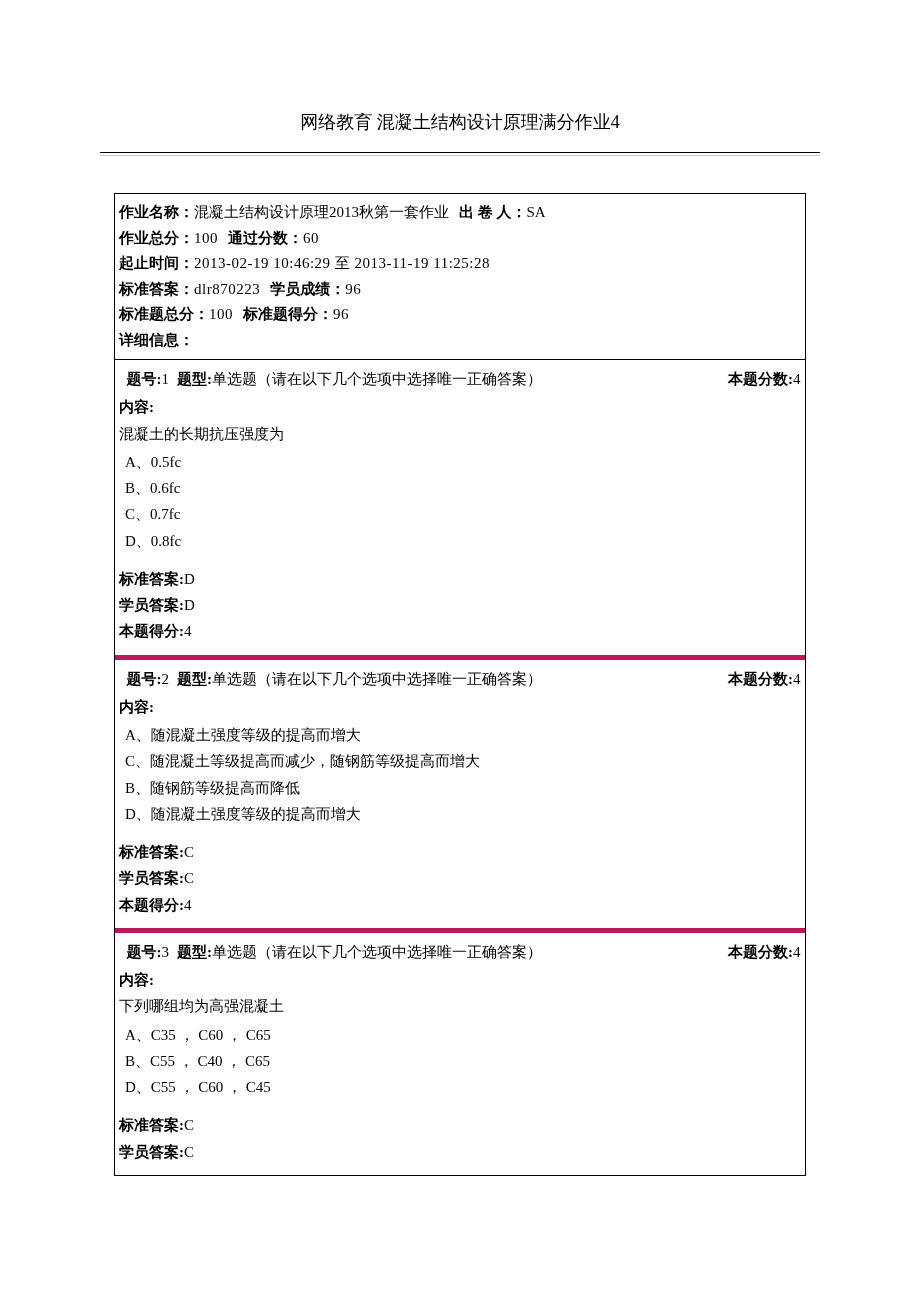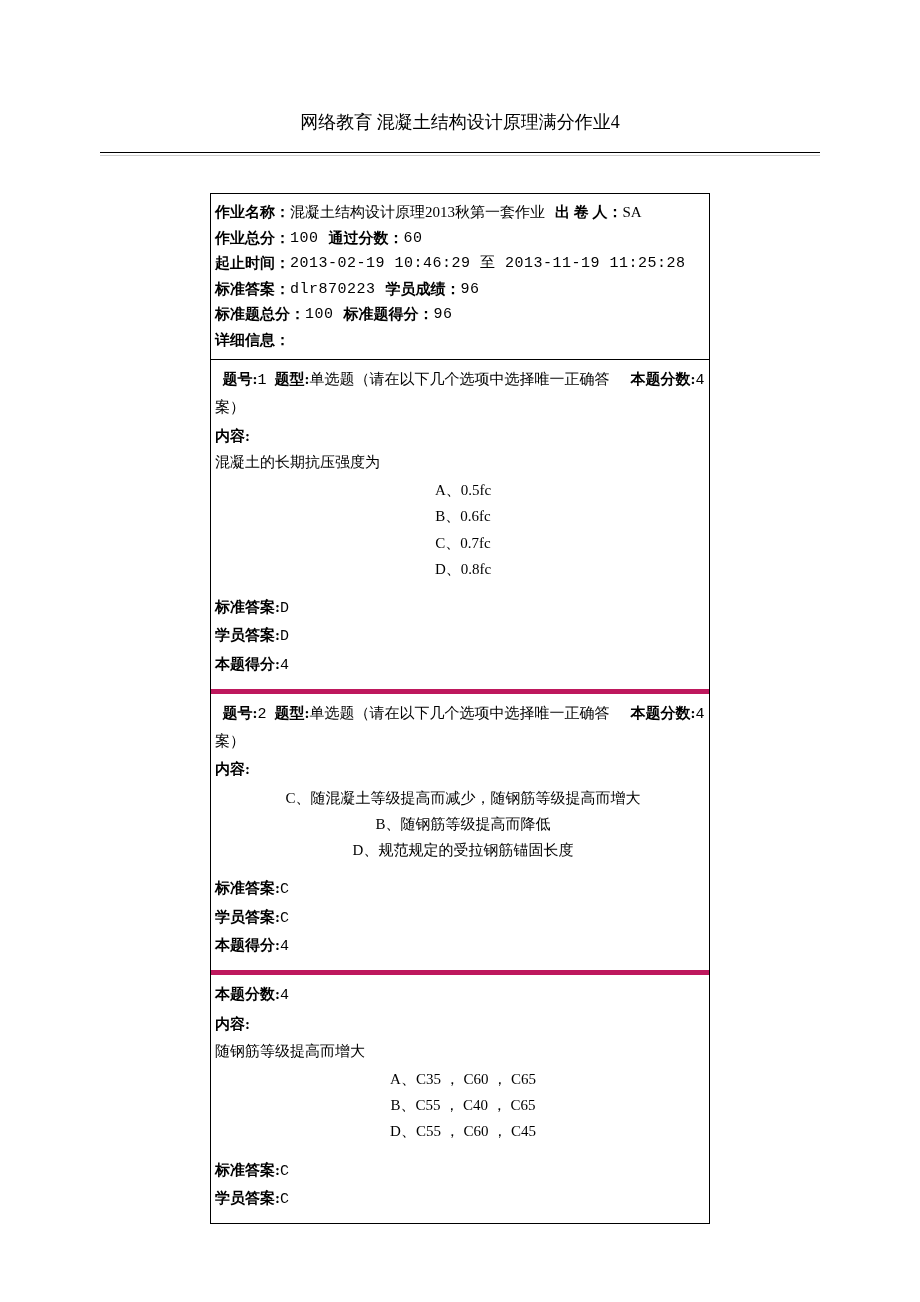--- a/index.html
+++ b/index.html
@@ -2,34 +2,34 @@
 <html><head>
   <meta charset="utf-8">
   <style>
     * { box-sizing: border-box; margin: 0; padding: 0; }
     body { font-family: "SimSun", "宋体", serif; font-size: 15px; background: #fff; width: 920px; margin: 0 auto; padding: 0; color: #000; }
     .page { padding: 110px 100px 8px 100px; }
     .title { text-align: center; font-size: 18px; margin-bottom: 18px; }
     .title .t1 { font-family: "SimSun", serif; }
     .hr { border-top: 1px solid #000; margin: 0 0 40px 0; position: relative; }
     .hr::after { content: ""; display: block; border-top: 1px solid #ccc; position: absolute; left: 0; right: 0; top: 2px; }
-    .box { border: 1px solid #000; width: 500px; margin: 0 auto; }
+    .box { border: 1px solid #000; width: 692px; margin: 0 auto; }
     .header { border-bottom: 1px solid #000; padding: 6px 4px 6px 4px; line-height: 1.7; }
     .header .row { display: flex; flex-wrap: wrap; }
     .bold { font-weight: bold; }
     .question { border-bottom: 5px solid #be185d; padding: 6px 4px 10px 4px; line-height: 1.75; }
     .question:last-child { border-bottom: none; }
     .qhead { margin-bottom: 2px; display: flex; }
     .qhead .left { flex: 1; }
     .qhead .right { white-space: nowrap; }
     .options { margin-top: 2px; margin-bottom: 12px; }
-    .options div { padding-left: 6px; text-align: center; }
+    .options div { padding-left: 6px; }
     .answers { }
     .sp { display: inline-block; width: 10px; }
-    .mono { font-family: Liberation Mono, monospace; letter-spacing: 0.5px; }
+    .mono { font-family: Liberation Serif, serif; letter-spacing: 0.5px; }
   </style>
 </head>
 <body>
 
 <div class="page">
   <div class="title">
     <span class="t1">网络教育</span>
     <span>混凝土结构设计原理</span><span>满分作业4</span>
   </div>
   <div class="hr"></div>
@@ -91,36 +91,38 @@
             <div><span class="bold">本题得分:</span><span class="mono">4</span></div>
           </div>
         </div>
         <div class="question">
           <div class="qhead">
             <div class="left">&nbsp;&nbsp;<span class="bold">题号:</span><span class="mono">2</span>&nbsp;&nbsp;<span class="bold">题型:</span><span>单选题（请在以下几个选项中选择唯一正确答案）</span></div>
             <div class="right"><span class="bold">本题分数:</span><span class="mono">4</span></div>
           </div>
           <div><span class="bold">内容:</span></div>
           <div class="options">
+            <div>A、随混凝土强度等级的提高而增大</div>
             <div>C、随混凝土等级提高而减少，随钢筋等级提高而增大</div>
             <div>B、随钢筋等级提高而降低</div>
-            <div>D、规范规定的受拉钢筋锚固长度</div>
+            <div>D、随混凝土强度等级的提高而增大</div>
           </div>
           <div class="answers">
             <div><span class="bold">标准答案:</span><span class="mono">C</span></div>
             <div><span class="bold">学员答案:</span><span class="mono">C</span></div>
             <div><span class="bold">本题得分:</span><span class="mono">4</span></div>
           </div>
         </div>
         <div class="question">
           <div class="qhead">
+            <div class="left">&nbsp;&nbsp;<span class="bold">题号:</span><span class="mono">3</span>&nbsp;&nbsp;<span class="bold">题型:</span><span>单选题（请在以下几个选项中选择唯一正确答案）</span></div>
             <div class="right"><span class="bold">本题分数:</span><span class="mono">4</span></div>
           </div>
           <div><span class="bold">内容:</span></div>
-          <div>随钢筋等级提高而增大</div>
+          <div>下列哪组均为高强混凝土</div>
           <div class="options">
             <div>A、C35 ， C60 ， C65</div>
             <div>B、C55 ， C40 ， C65</div>
             <div>D、C55 ， C60 ， C45</div>
           </div>
           <div class="answers">
             <div><span class="bold">标准答案:</span><span class="mono">C</span></div>
             <div><span class="bold">学员答案:</span><span class="mono">C</span></div>
           </div>
         </div>

